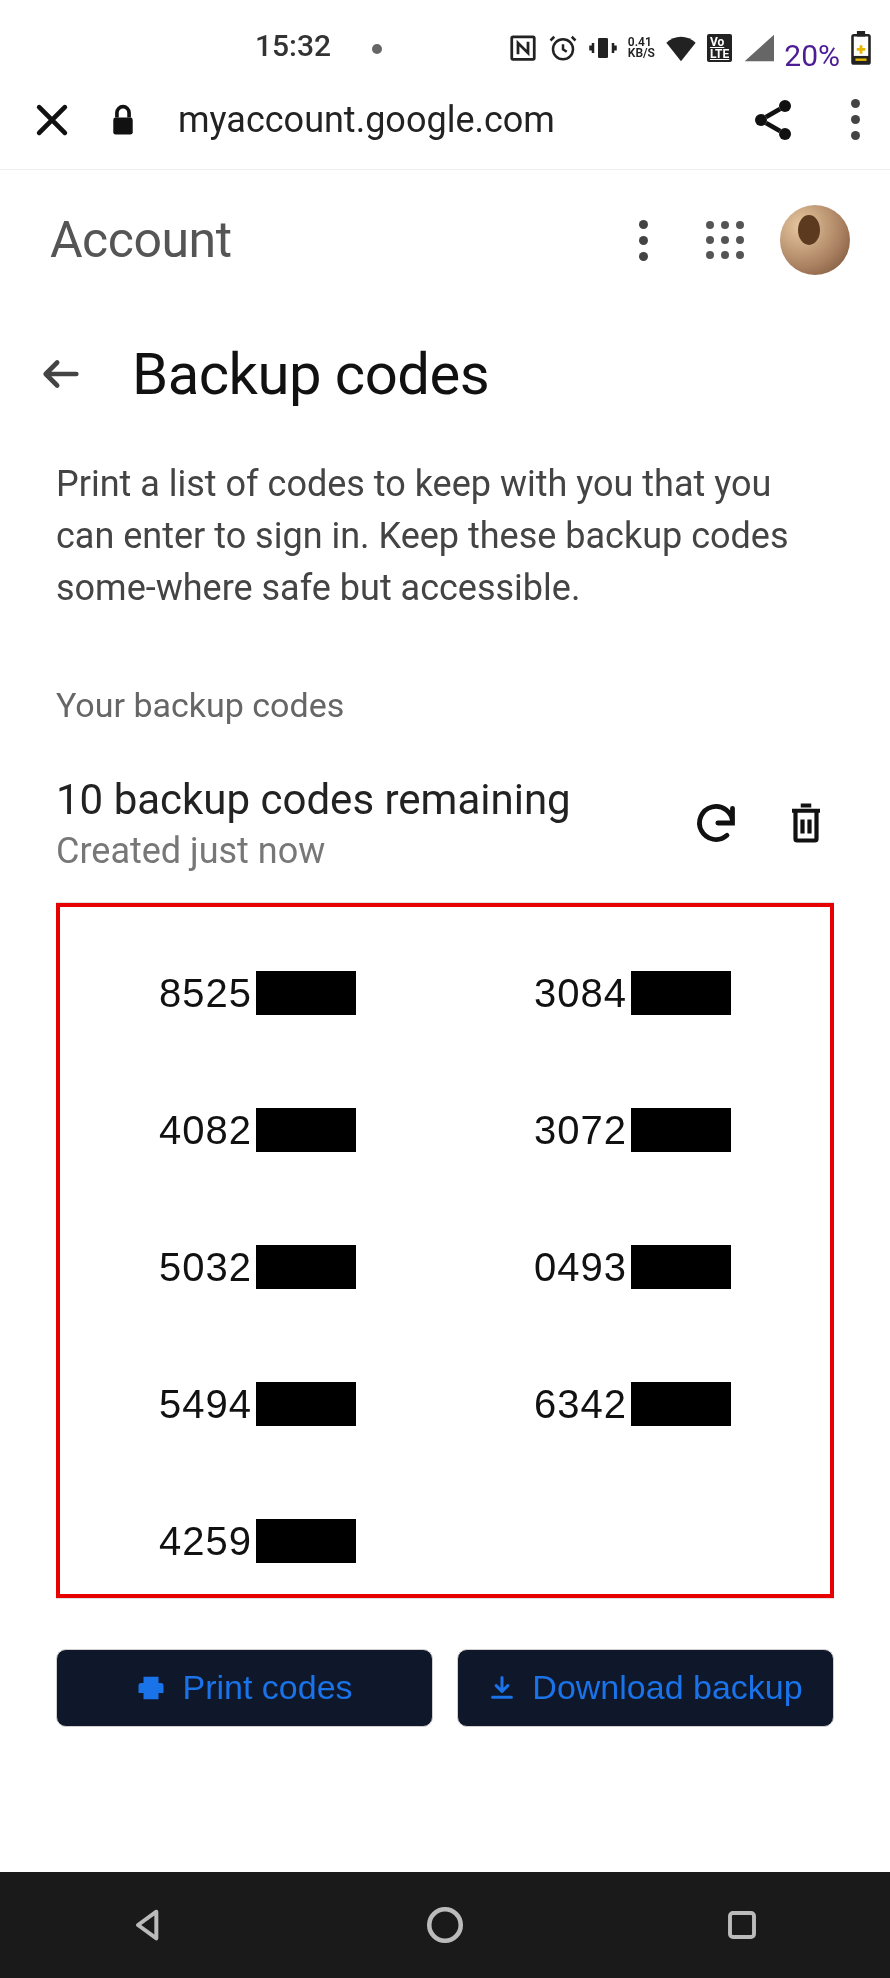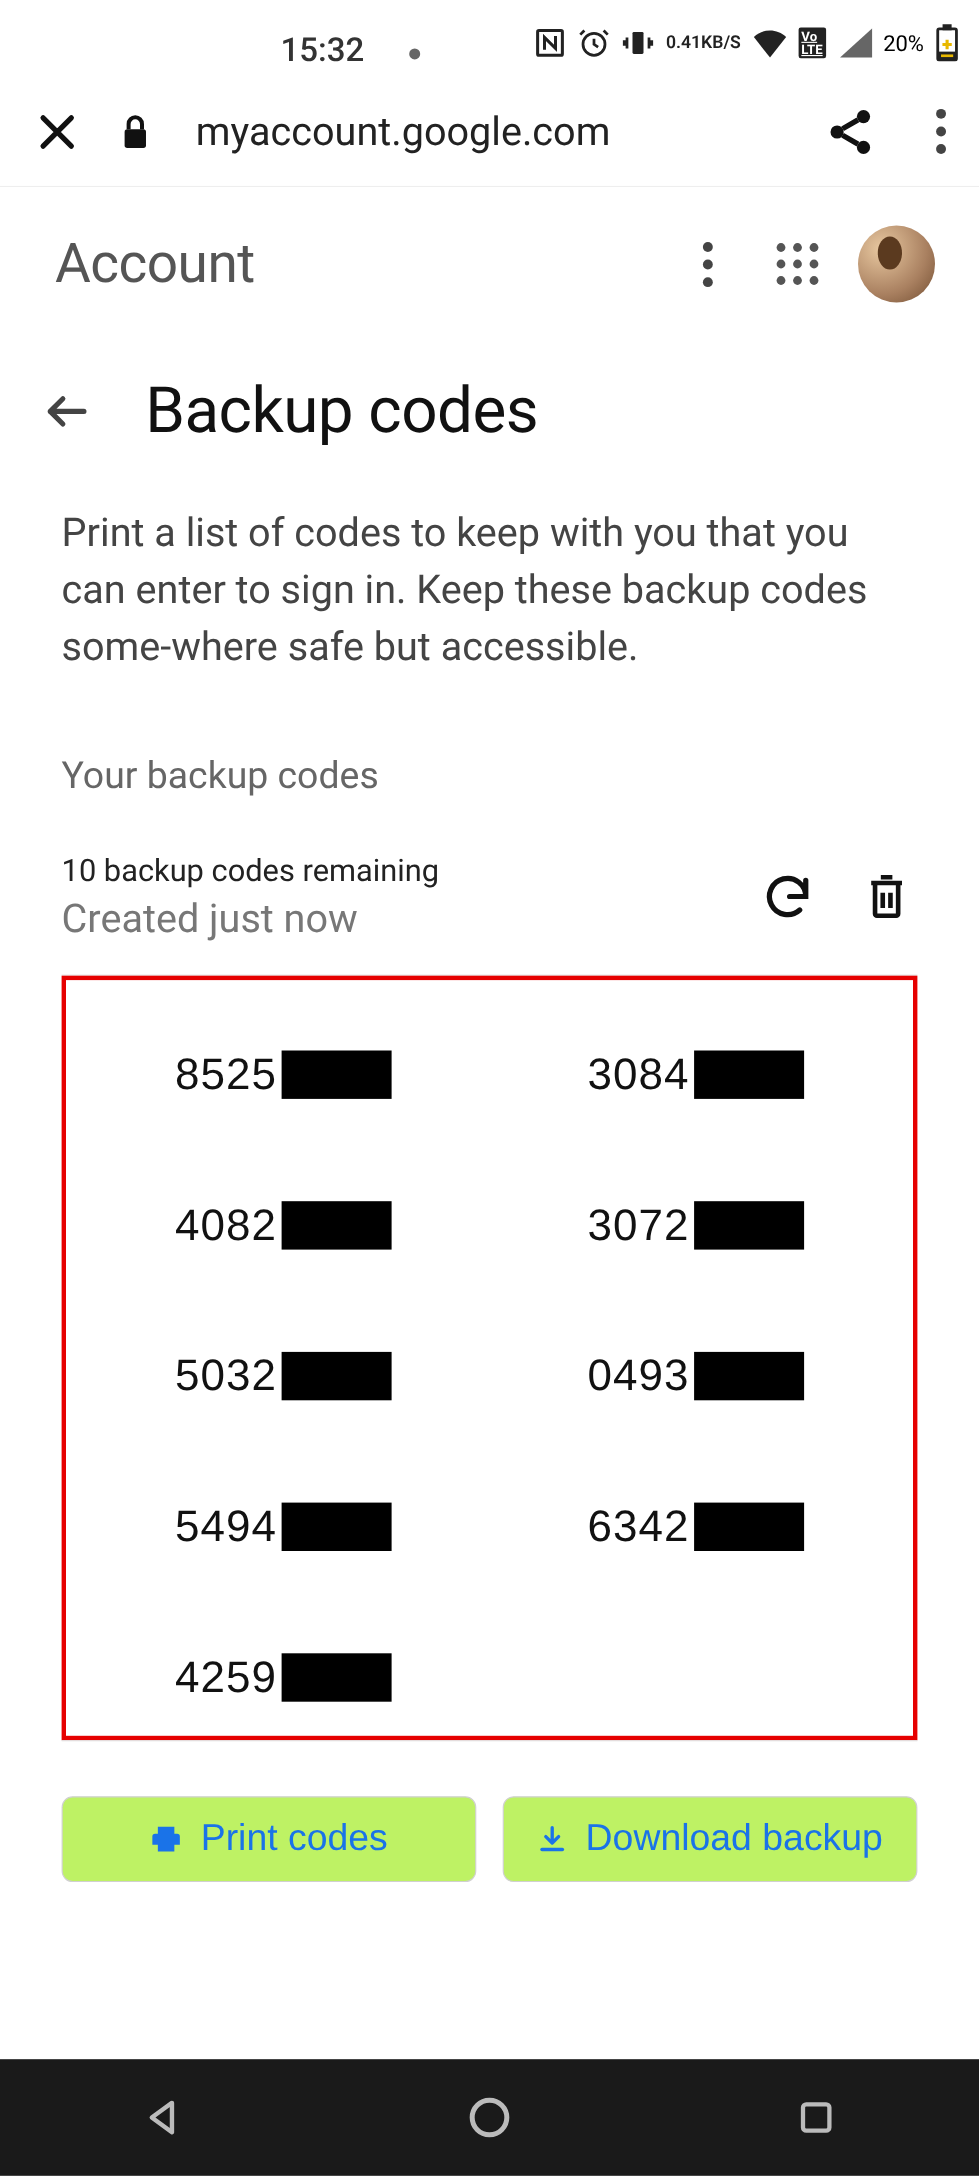--- a/index.html
+++ b/index.html
@@ -3,22 +3,22 @@
 <meta charset="utf-8">
 <style>
   * { box-sizing: border-box; margin: 0; padding: 0; }
   html, body { width: 890px; height: 1978px; font-family: Roboto, Arial, sans-serif; background: #fff; overflow: hidden; }
 
   
   .status-bar { height: 70px; width: 100%; display: flex; align-items: center; justify-content: flex-end; padding: 0 20px 0 0; color: #222; font-size: 26px; }
   .status-bar .time { margin-left: auto; margin-right: 4px; font-size: 30px; color: #333; font-weight: 500; position: absolute; left: 255px; top: 28px;}
   .status-bar .dot { width: 10px; height: 10px; border-radius: 50%; background: #666; position: absolute; left: 372px; top: 44px;}
   .status-icons { position: absolute; right: 18px; top: 22px; display: flex; align-items: center; gap: 10px; color:#222;}
-  .status-icons .kb { display: inline-flex; line-height: 0.9; font-size: 16px; font-weight: 600;}
-  .status-icons .pct { font-size: 20px; color:#000000;}
+  .status-icons .kb { display: inline-flex; flex-direction: column; line-height: 0.9; font-size: 12px; font-weight: 600;}
+  .status-icons .pct { font-size: 30px; color:#4c1d95;margin-top:16px;}
   .ic { display:inline-flex; align-items:center; justify-content:center; }
 
   
   .browser-bar { height: 100px; width: 100%; display: flex; align-items: center; padding: 0 30px; border-bottom: 1px solid #eee; gap: 34px; }
   .browser-bar .url { font-size: 36px; color: #222; flex: 1; margin-left: 6px;}
 
   
   .account-header { display: flex; align-items: center; padding: 20px 40px 10px 50px; height: 130px;}
   .account-header .title { font-size: 50px; color: #555; letter-spacing: -0.5px; font-weight: 400;}
   .account-header .spacer { flex: 1; }
@@ -32,37 +32,37 @@
 
   
   .desc { padding: 40px 56px 10px 56px; font-size: 36px; color: #444; line-height: 1.45; }
 
   
   .section-label { padding: 60px 56px 10px 56px; font-size: 34px; color: #666; }
 
   
   .codes-header { display: flex; align-items: center; padding: 40px 56px 30px 56px; }
   .codes-header .txtcol { display:flex; flex-direction:column; gap:6px;}
-  .codes-header .l1 { font-size: 28px; color: #222;}
+  .codes-header .l1 { font-size: 42px; color: #222;}
   .codes-header .l2 { font-size: 36px; color: #777;}
   .codes-header .sp { flex:1; }
   .codes-header .ibtn { width: 56px; height: 56px; display:flex; align-items:center; justify-content:center; margin-left: 34px; cursor:pointer;}
 
   
   .hr { height: 1px; background: #e0e0e0; margin: 0 56px; }
 
   
   .codes-box { margin: 0 56px; border: 4px solid #e60000; padding: 36px 10px 30px 10px; }
   .codes-grid { display: grid; grid-template-columns: 1fr 1fr; row-gap: 64px; }
   .code-cell { display: flex; align-items: center; justify-content: center; gap: 4px; font-size: 40px; color: #111; letter-spacing: 1px; font-family: Arial, sans-serif; margin-top: 28px; }
   .code-cell .redact { width: 100px; height: 44px; background: #000; display:inline-block; }
 
   
   .actions { display:flex; gap: 24px; padding: 50px 56px; }
-  .abtn { flex:1; height: 78px; border: 1px solid #d0d0d0; border-radius: 10px; background:#bef264; display:flex; align-items:center; justify-content:center; gap:16px; color:#1a73e8; font-size:34px; cursor:pointer; }
+  .abtn { flex:1; height: 78px; border: 1px solid #d0d0d0; border-radius: 10px; background:#0f172a; display:flex; align-items:center; justify-content:center; gap:16px; color:#1a73e8; font-size:34px; cursor:pointer; }
   .abtn svg { fill:#1a73e8; }
 
   
   .nav-bar { position:absolute; left:0; bottom:0; width:100%; height:106px; background:#1a1a1a; display:flex; align-items:center; justify-content:space-around; }
   .nav-bar .nb { width:50px; height:50px; display:flex; align-items:center; justify-content:center; }
 
   
   .apps-grid { display:grid; grid-template-columns:repeat(3,8px); grid-template-rows:repeat(3,8px); gap:7px;}
   .apps-grid span{ width:8px; height:8px; background:#555; border-radius:50%;}
 

